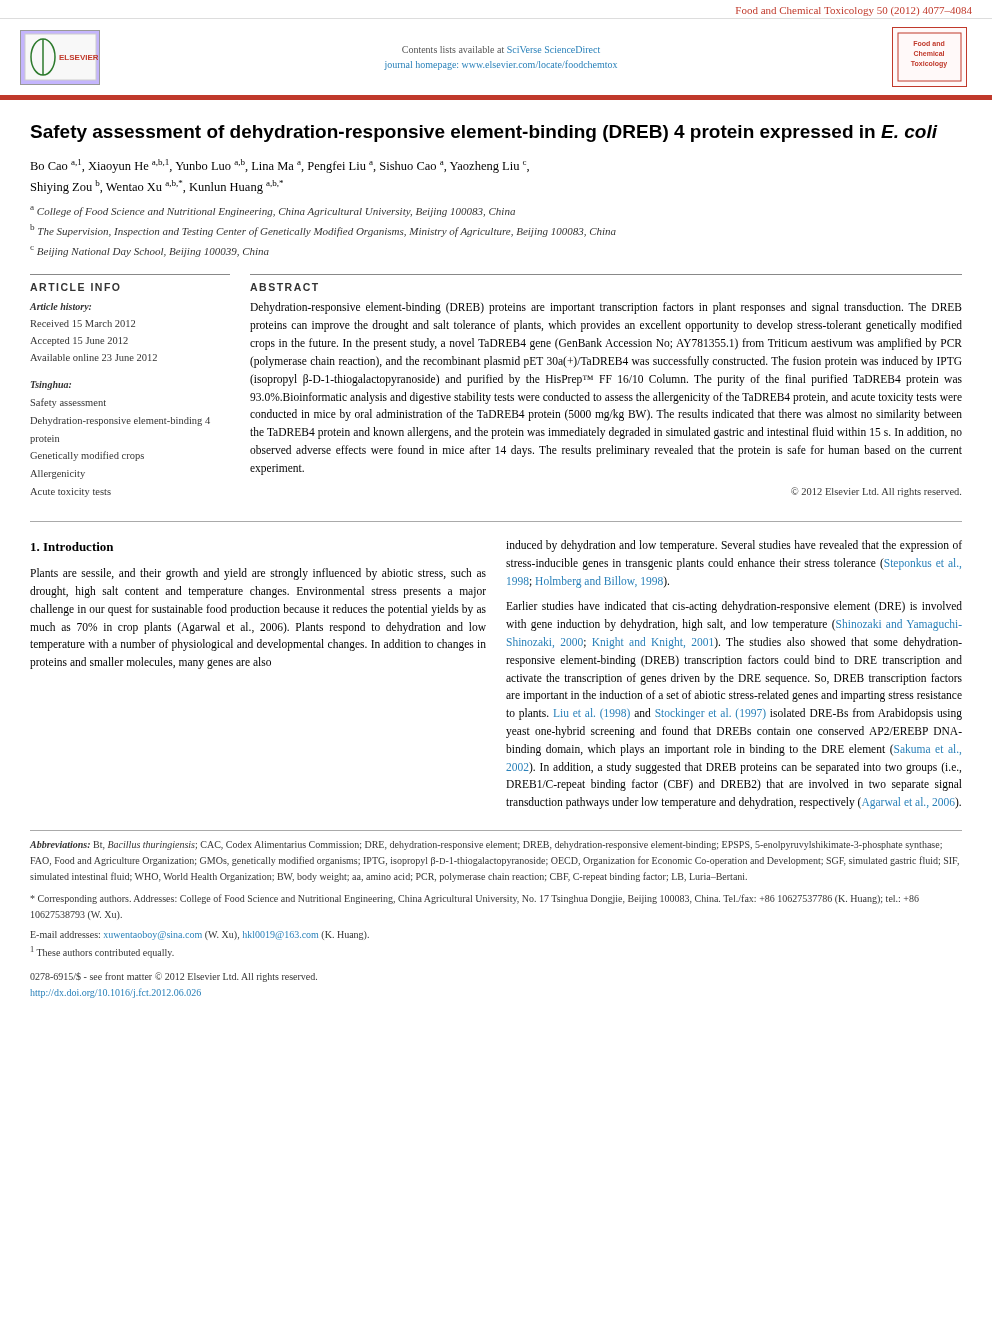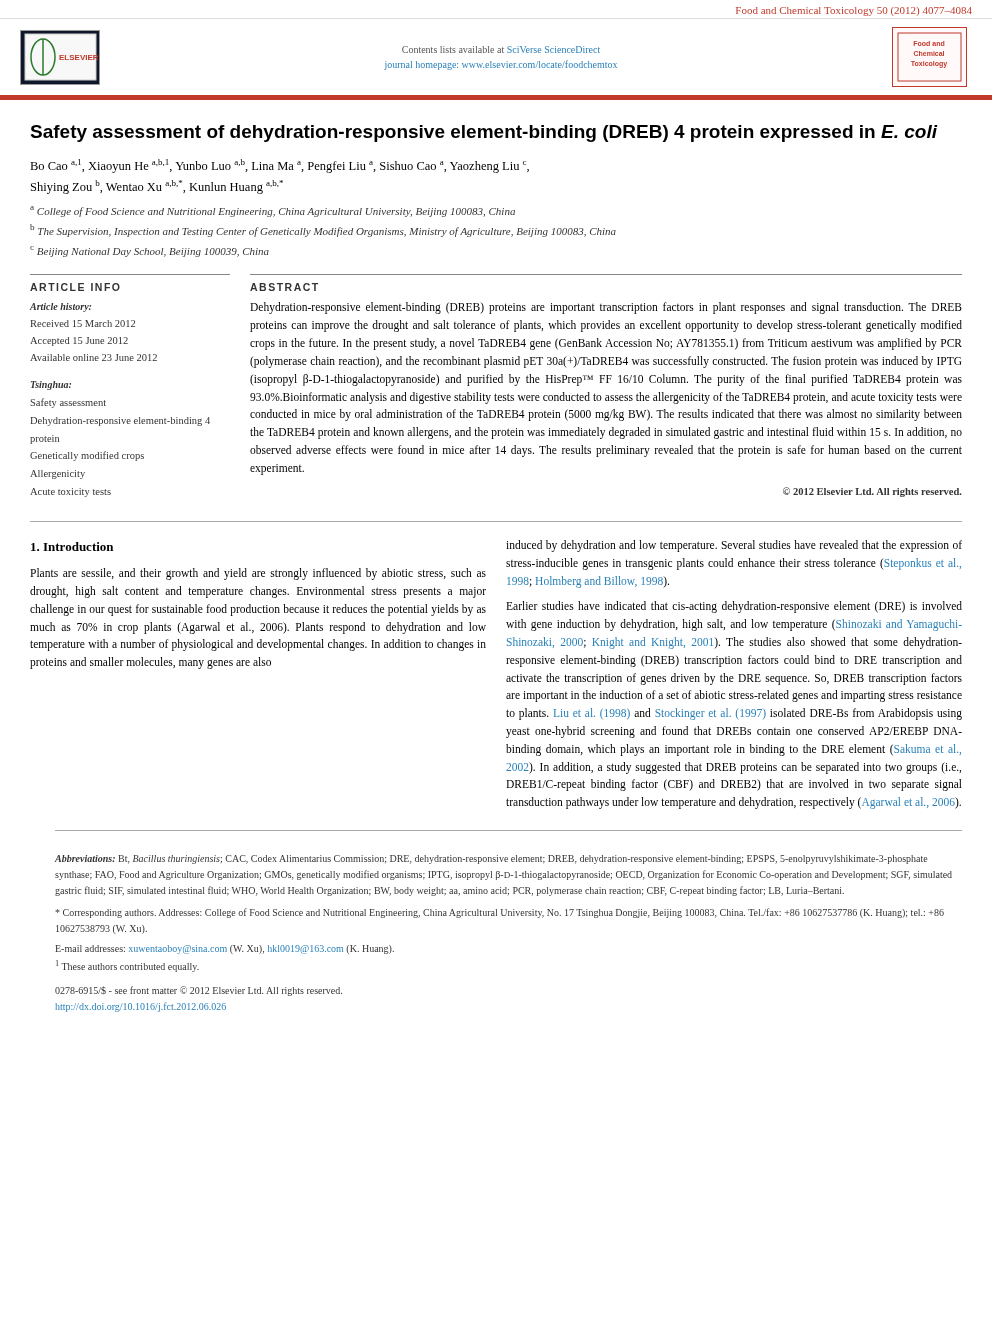--- a/index.html
+++ b/index.html
@@ -35,21 +35,21 @@
     }
     .elsevier-logo {
       width: 80px;
       height: 55px;
       border: 1px solid #999;
       display: flex;
       align-items: center;
       justify-content: center;
       font-size: 9px;
       color: #666;
-      background: #0f172a;
+      background: #c4b5fd;
     }
     .journal-header-center {
       flex: 1;
       text-align: center;
       padding: 0 10px;
     }
     .sciverse-line {
       font-size: 10px;
       color: #555;
       margin-bottom: 4px;
@@ -215,21 +215,20 @@
       letter-spacing: 1.5px;
       text-transform: uppercase;
       margin-bottom: 6px;
       font-family: Arial, sans-serif;
     }
     .copyright-line {
       text-align: right;
       font-size: 10.5px;
       color: #333;
       margin-top: 8px;
-      font-weight: bold;
     }
 
     
     .bottom-divider {
       border-top: 1px solid #aaa;
       margin: 5px 0 15px 0;
     }
 
     
     .body-two-col {
@@ -257,26 +256,25 @@
     }
 
     .body-col a, .abstract-box a {
       color: #2980b9;
       text-decoration: none;
     }
 
     
     .article-footer {
       border-top: 1px solid #aaa;
-      padding-top: 20px;
+      padding-top: 6px;
       margin-top: 10px;
       font-size: 10px;
       color: #333;
       line-height: 1.6;
-      margin-left: 25px;
     }
     .article-footer .footnote-abbrev {
       margin-bottom: 6px;
     }
     .article-footer .footnote-corresponding {
       margin-bottom: 4px;
     }
     .article-footer a {
       color: #2980b9;
       text-decoration: none;

